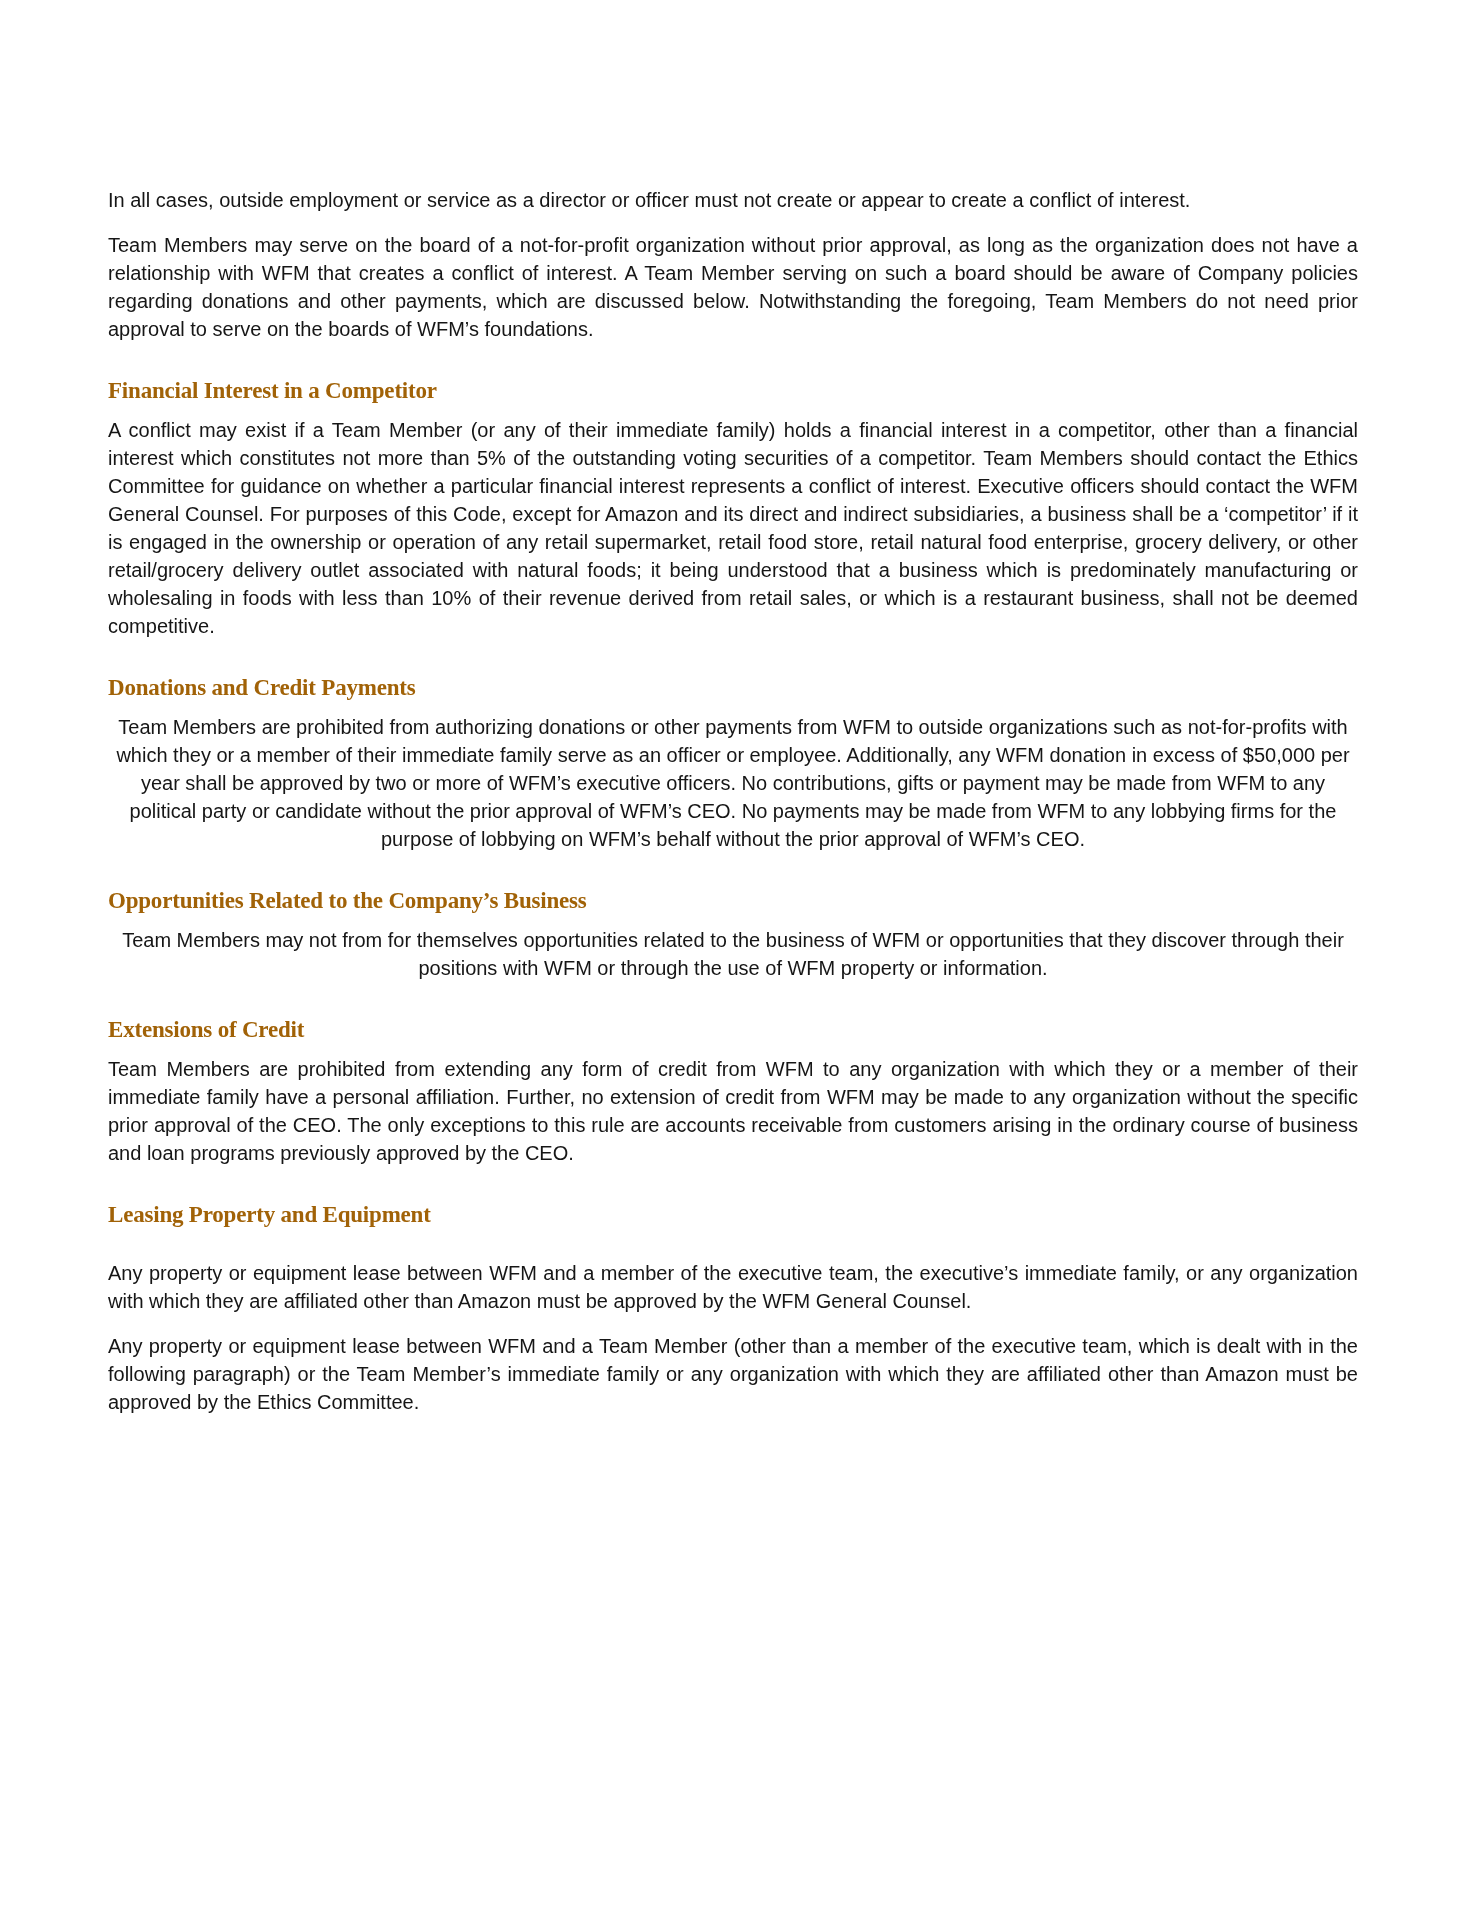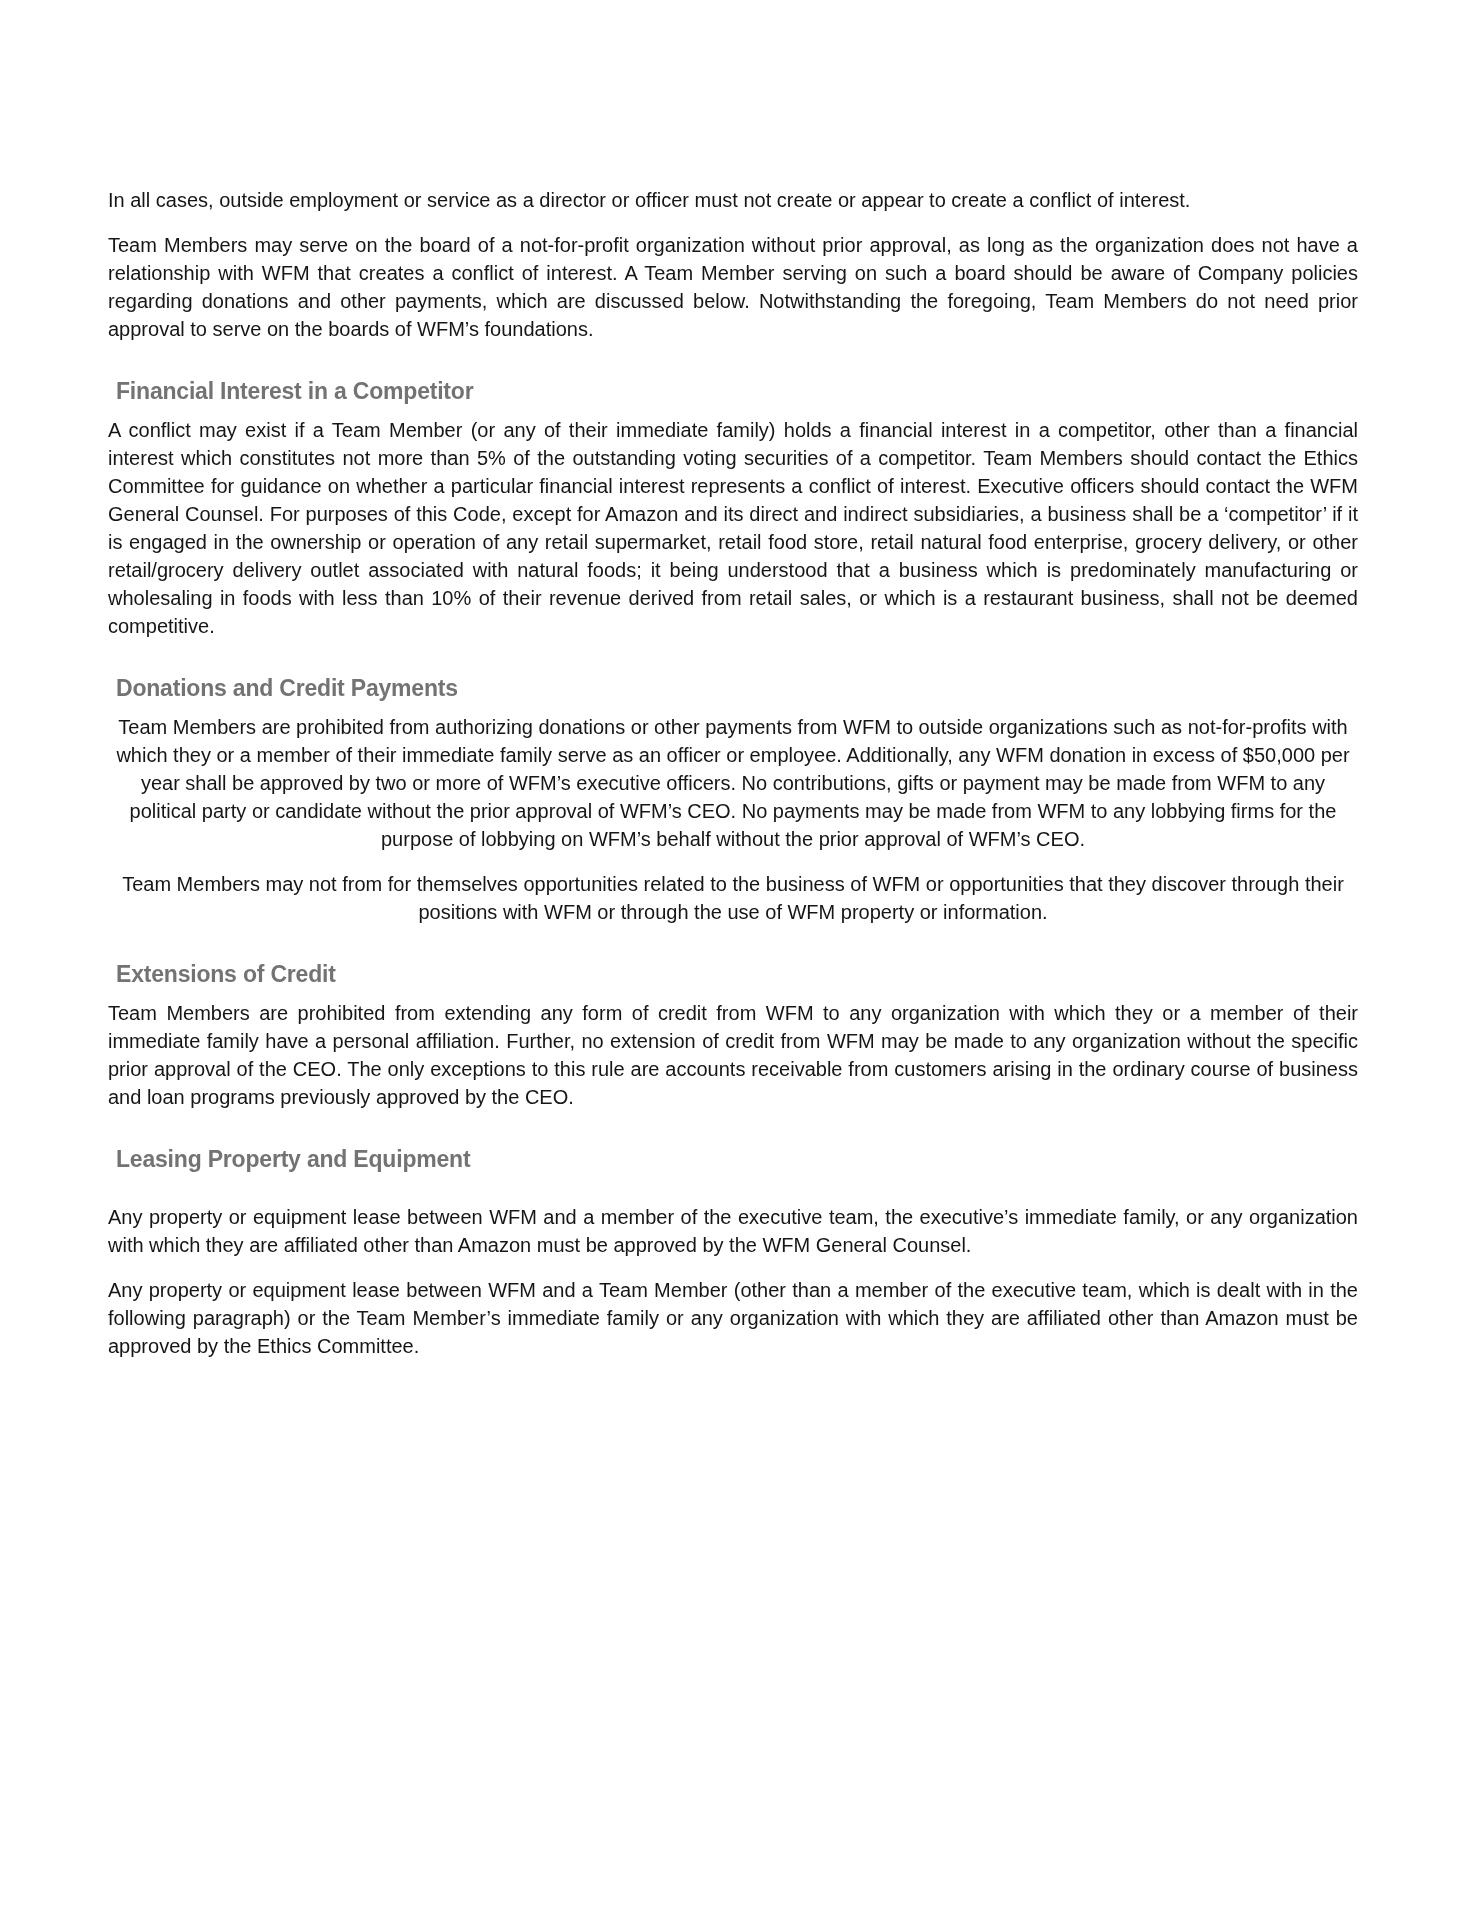--- a/index.html
+++ b/index.html
@@ -22,27 +22,27 @@
   }
   p.body-text {
     margin: 0 0 17px 0;
     text-align: justify;
     text-justify: inter-word;
   }
   p.body-text.align-left {
     text-align: center;
   }
   h2.section-heading {
-    font-family: Liberation Sans, sans-serif;
+    font-family: Liberation Serif, serif;
     font-size: 23px;
     line-height: 28px;
     font-weight: 700;
-    color: #737373;
+    color: #a16207;
     letter-spacing: -0.2px;
-    margin: 34px 0 11px 8px;
+    margin: 34px 0 11px 0;
   }
   p.second-spaced {
     margin-top: 30px;
   }
   .footer-line {
     position: absolute;
     left: 108px;
     top: 1774px;
     font-family: "Liberation Serif", serif;
     font-size: 21px;
@@ -72,20 +72,21 @@
     <h2 class="section-heading">Financial Interest in a Competitor</h2>
     <p class="body-text">A conflict may exist if a Team Member (or any of their immediate family) holds a financial interest in a competitor, other than a financial interest which constitutes not more than 5% of the outstanding voting securities of a competitor. Team Members should contact the Ethics Committee for guidance on whether a particular financial interest represents a conflict of interest. Executive officers should contact the WFM General Counsel. For purposes of this Code, except for Amazon and its direct and indirect subsidiaries, a business shall be a ‘competitor’ if it is engaged in the ownership or operation of any retail supermarket, retail food store, retail natural food enterprise, grocery delivery, or other retail/grocery delivery outlet associated with natural foods; it being understood that a business which is predominately manufacturing or wholesaling in foods with less than 10% of their revenue derived from retail sales, or which is a restaurant business, shall not be deemed competitive.</p>
   </section>
 
   <section>
     <h2 class="section-heading">Donations and Credit Payments</h2>
     <p class="body-text align-left">Team Members are prohibited from authorizing donations or other payments from WFM to outside organizations such as not-for-profits with which they or a member of their immediate family serve as an officer or employee. Additionally, any WFM donation in excess of $50,000 per year shall be approved by two or more of WFM’s executive officers. No contributions, gifts or payment may be made from WFM to any political party or candidate without the prior approval of WFM’s CEO.  No payments may be made from WFM to any lobbying firms for the purpose of lobbying on WFM’s behalf without the prior approval of WFM’s CEO.</p>
   </section>
 
   <section>
+    <h2 class="section-heading">Opportunities Related to the Company’s Business</h2>
     <p class="body-text align-left">Team Members may not from for themselves opportunities related to the business of WFM or opportunities that they discover through their positions with WFM or through the use of WFM property or information.</p>
   </section>
 
   <section>
     <h2 class="section-heading">Extensions of Credit</h2>
     <p class="body-text">Team Members are prohibited from extending any form of credit from WFM to any organization with which they or a member of their immediate family have a personal affiliation. Further, no extension of credit from WFM may be made to any organization without the specific prior approval of the CEO. The only exceptions to this rule are accounts receivable from customers arising in the ordinary course of business and loan programs previously approved by the CEO.</p>
   </section>
 
   <section>
     <h2 class="section-heading">Leasing Property and Equipment</h2>

